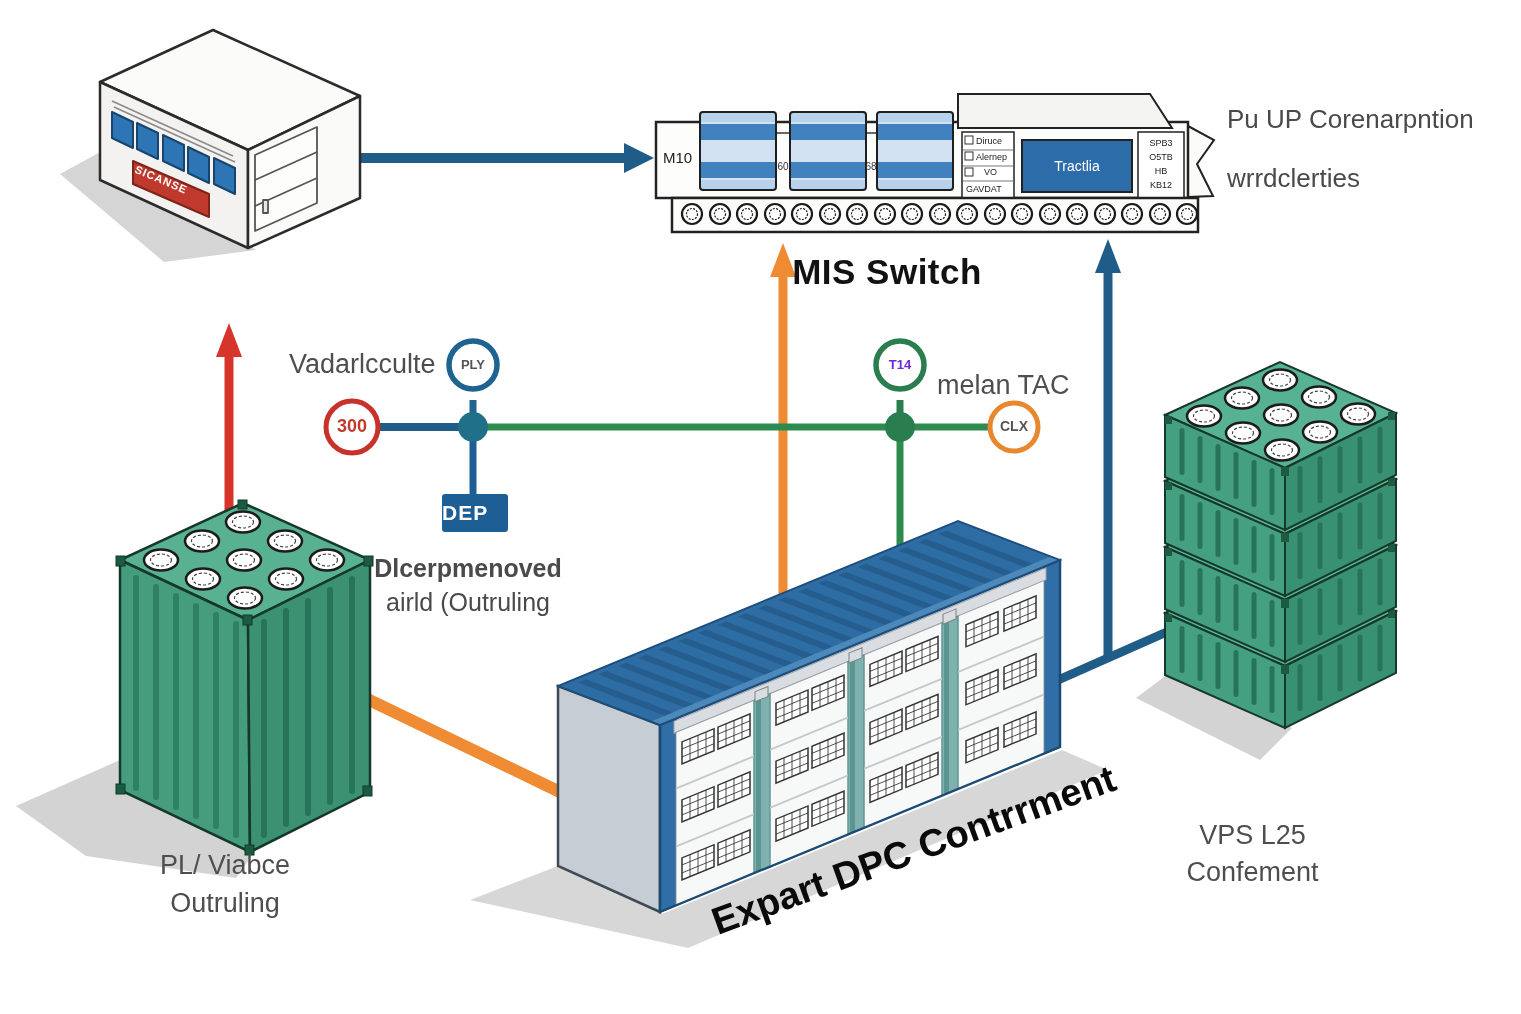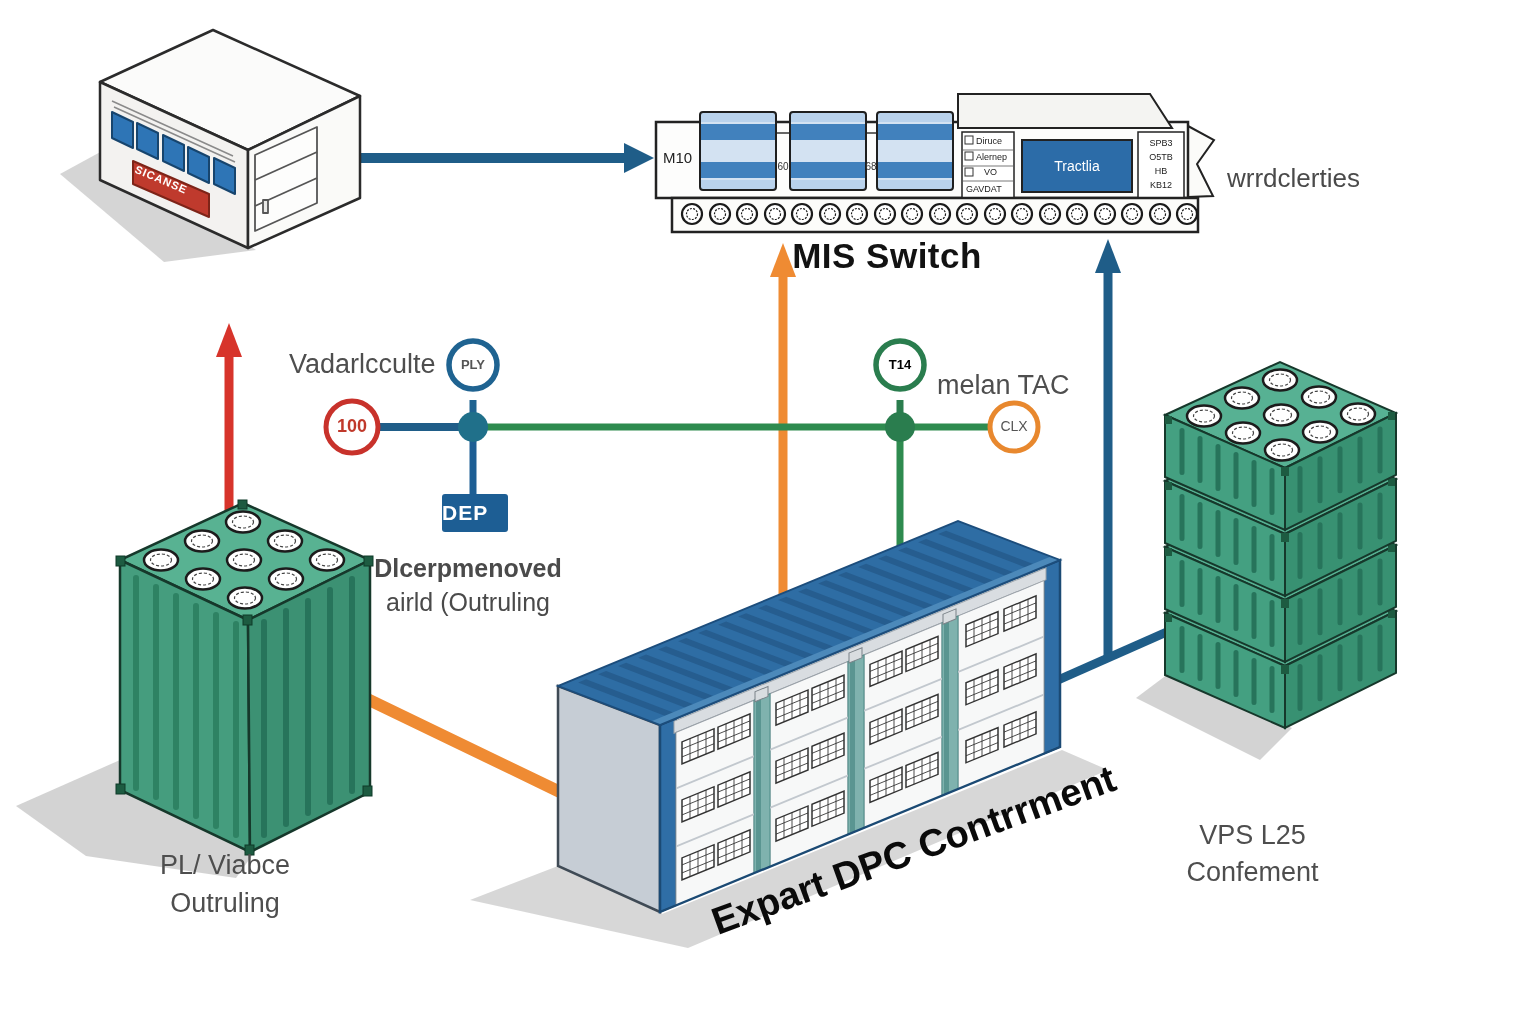--- a/index.html
+++ b/index.html
@@ -4,39 +4,39 @@
 <style>
   html,body{margin:0;padding:0;background:#ffffff;}
   .stage{position:relative;width:1521px;height:1014px;background:#ffffff;overflow:hidden;
          font-family:"Liberation Sans",sans-serif;}
   .stage svg{position:absolute;left:0;top:0;}
   .lbl{position:absolute;white-space:nowrap;color:#4a4a4a;}
   .big{font-weight:700;color:#121212;font-size:36px;letter-spacing:0.5px;}
   .gray{font-size:27px;color:#4e4e4e;text-align:center;}
   .ctr{text-align:center;}
   .t-title{left:44px;top:266px;}
-  .t-mis{left:777px;top:236px;width:220px;font-size:35px;}
+  .t-mis{left:777px;top:252px;width:220px;font-size:35px;}
   .t-corp1{left:1227px;top:104px;font-size:26px;}
   .t-corp2{left:1227px;top:139px;font-size:26px;margin-top:24px;}
   .t-vad{left:289px;top:349px;}
   .t-tac{left:937px;top:350px;margin-top:20px;}
   .t-mid1{left:368px;top:554px;width:200px;font-size:25px;font-weight:bold;}
   .t-mid2{left:368px;top:588px;width:200px;font-size:25px;}
   .t-leftc1{left:130px;top:850px;width:190px;}
   .t-leftc2{left:130px;top:888px;width:190px;}
   .t-rights1{left:1155px;top:820px;width:195px;}
   .t-rights2{left:1155px;top:857px;width:195px;}
   .t-center{left:706px;top:903px;font-size:38px;font-weight:800;color:#0a0a0a;
             transform:rotate(-20deg);transform-origin:0 0;}
   .t-sign{left:138px;top:163px;width:80px;font-size:11px;font-weight:700;color:#fff;
           letter-spacing:1px;transform:rotate(23deg);transform-origin:0 0;}
   .t-200{left:326px;top:416px;width:52px;font-size:18px;font-weight:600;color:#c0392b;}
   .t-ply{left:449px;top:357px;width:48px;font-size:13px;font-weight:600;color:#555;}
-  .t-t14{left:876px;top:357px;width:48px;font-size:13px;font-weight:600;color:#000000;}
-  .t-clx{left:990px;top:418px;width:48px;font-size:14px;font-weight:400;color:#555;}
+  .t-t14{left:876px;top:357px;width:48px;font-size:13px;font-weight:600;color:#6d28d9;}
+  .t-clx{left:990px;top:418px;width:48px;font-size:14px;font-weight:700;color:#555;}
   .t-dep{left:442px;top:501px;width:44px;font-size:21px;font-weight:700;color:#fff;letter-spacing:1px;}
 </style>
 </head>
 <body>
 
 <div class="stage">
 
 <svg width="1521" height="1014" viewBox="0 0 1521 1014">
   <defs>
     <g id="cell">
@@ -298,24 +298,25 @@
       <use href="#cell" x="1281" y="415"></use>
       <use href="#cell" x="1320" y="432"></use>
       <use href="#cell" x="1204" y="416"></use>
       <use href="#cell" x="1243" y="433"></use>
       <use href="#cell" x="1282" y="450"></use>
     </g>
   </g>
 </svg>
 
 <div class="lbl big t-mis ctr">MIS Switch</div>
+<div class="lbl t-corp1">Pu UP Corenarpntion</div>
 <div class="lbl t-corp2">wrrdclerties</div>
 <div class="lbl gray t-vad">Vadarlcculte</div>
 <div class="lbl gray t-tac">melan TAC</div>
-<div class="lbl ctr t-200">100</div>
+<div class="lbl ctr t-200">300</div>
 <div class="lbl ctr t-ply">PLY</div>
 <div class="lbl ctr t-t14">T14</div>
 <div class="lbl ctr t-clx">CLX</div>
 <div class="lbl ctr t-dep">DEP</div>
 <div class="lbl ctr t-mid1" style="font-size:25px;">Dlcerpmenoved</div>
 <div class="lbl ctr t-mid2" style="font-size:25px;">airld (Outruling</div>
 <div class="lbl gray ctr t-leftc1">PL/ Viabce</div>
 <div class="lbl gray ctr t-leftc2">Outruling</div>
 <div class="lbl gray ctr t-rights1">VPS L25</div>
 <div class="lbl gray ctr t-rights2">Confement</div>

